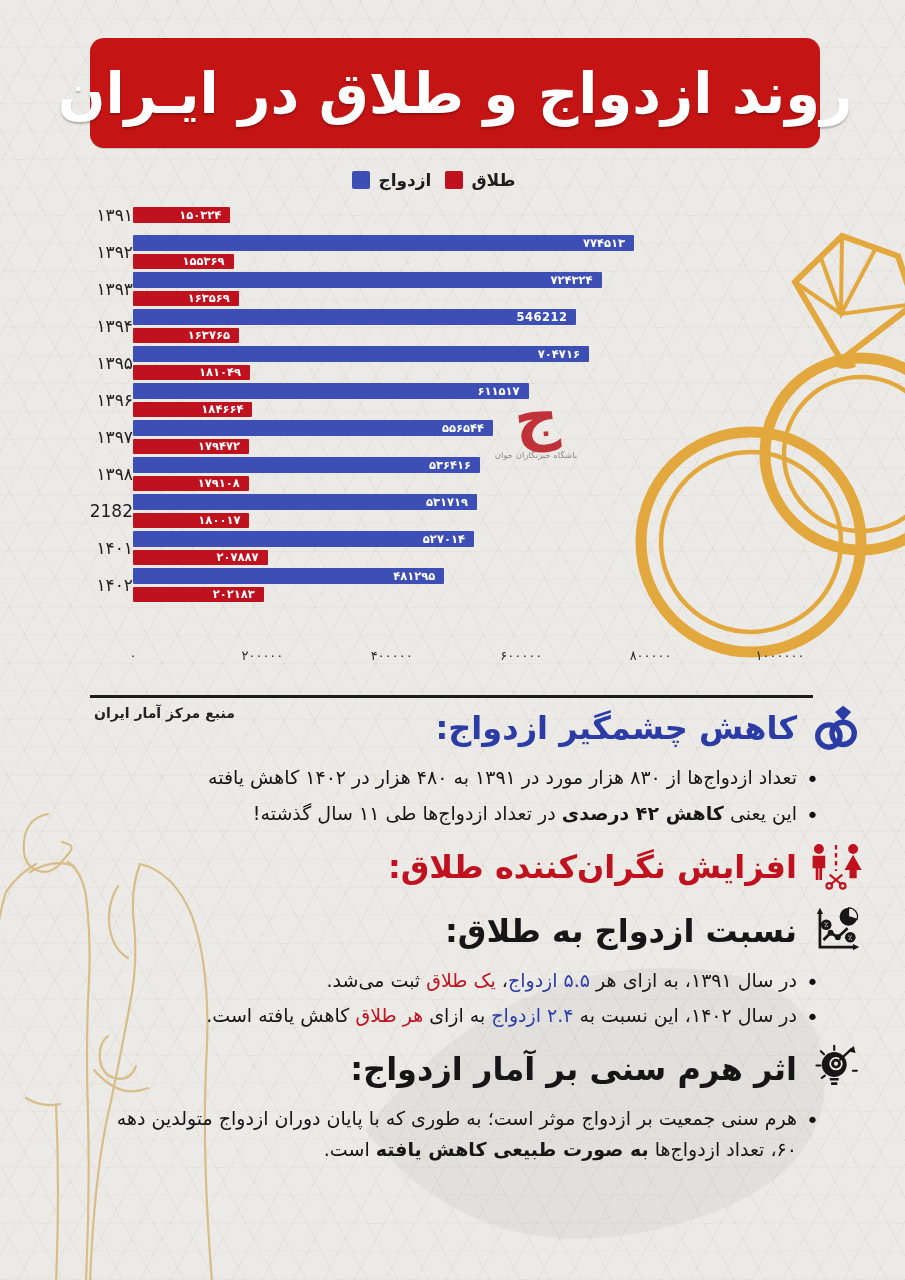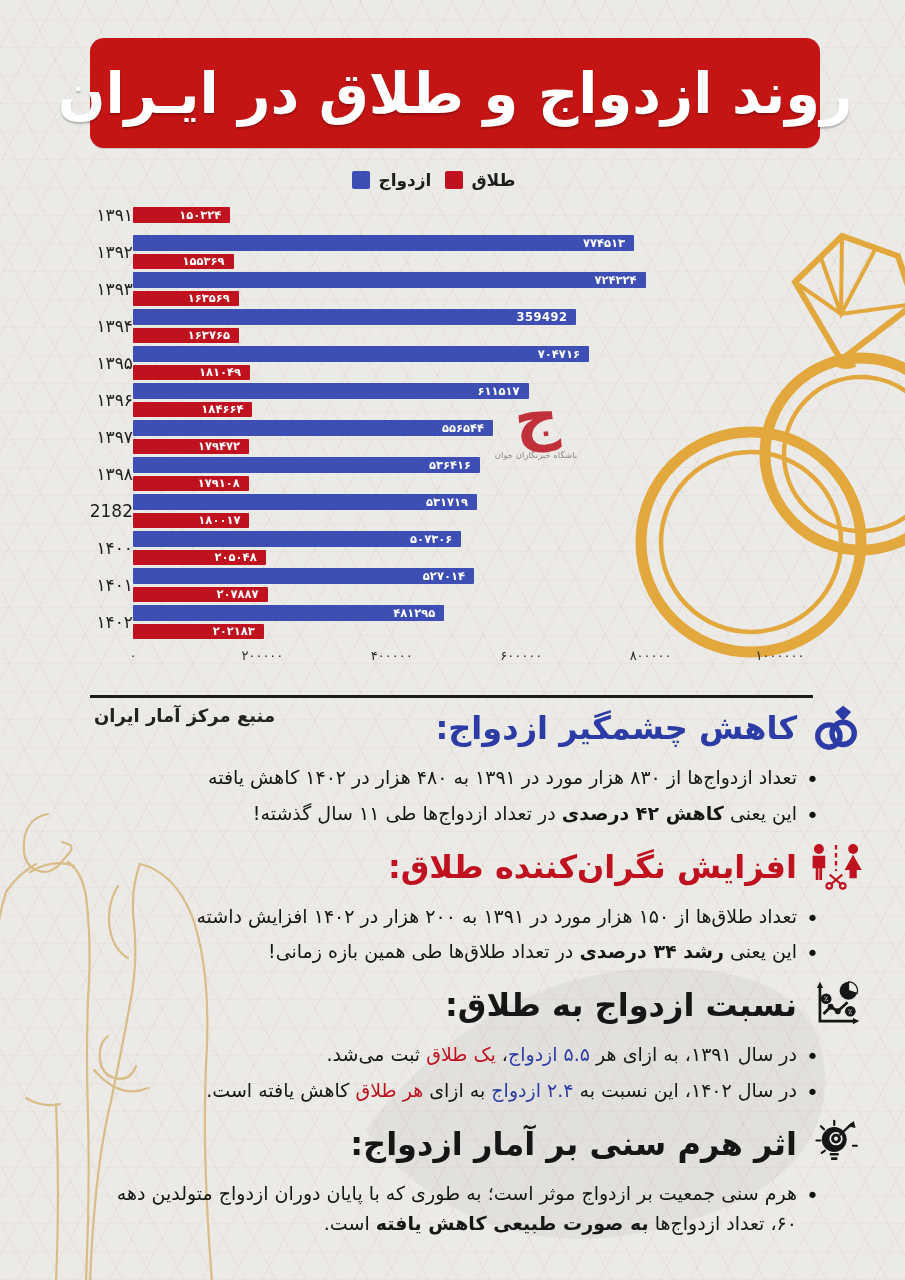--- a/index.html
+++ b/index.html
@@ -50,21 +50,21 @@
     color:#fff;font-size:11.5px;font-weight:bold;letter-spacing:.5px;direction:ltr;
   }
   .axis{position:absolute;left:88px;top:648px;width:692px;height:22px;}
   .axis .plot{position:relative;margin-left:45px;height:22px;}
   .tick{
     position:absolute;top:0;transform:translateX(-50%);
     font-size:13px;color:#2a2a2a;direction:ltr;white-space:nowrap;
   }
   
   .divider{position:absolute;left:90px;top:695px;width:723px;height:3px;background:#1c1c1c;}
-  .source{position:absolute;left:94px;top:705px;font-size:18px;font-weight:bold;
+  .source{position:absolute;left:94px;top:705px;font-size:14px;font-weight:bold;
           color:#222;direction:rtl;}
   
   .wm{position:absolute;left:488px;top:388px;width:96px;text-align:center;}
   .wm-letter{font-size:62px;line-height:58px;font-weight:bold;color:#c13139;
              transform:rotate(-6deg);display:inline-block;}
   .wm-caption{font-size:8.5px;color:#8d8b85;margin-top:4px;direction:rtl;}
   
   .sections{position:absolute;top:702px;right:42px;width:762px;direction:rtl;text-align:right;}
   .sec{margin-bottom:12px;}
   .sec-head{display:flex;align-items:center;gap:12px;}
@@ -150,33 +150,33 @@
             <span class="val">۷۷۴۵۱۳</span>
           </div>
           <div class="bar d" style="width: 15.5369%;">
             <span class="val">۱۵۵۳۶۹</span>
           </div>
         </div>
       </div>
       <div class="grp">
         <div class="year">۱۳۹۳</div>
         <div class="bars">
-          <div class="bar m" style="width: 72.4324%; padding-left: 44px;">
+          <div class="bar m" style="width: 72.4324%;">
             <span class="val">۷۲۴۳۲۴</span>
           </div>
           <div class="bar d" style="width: 16.3569%;">
             <span class="val">۱۶۳۵۶۹</span>
           </div>
         </div>
       </div>
       <div class="grp">
         <div class="year">۱۳۹۴</div>
         <div class="bars">
           <div class="bar m" style="width: 68.5352%;">
-            <span class="val">359492</span>
+            <span class="val">546212</span>
           </div>
           <div class="bar d" style="width: 16.3765%;">
             <span class="val">۱۶۳۷۶۵</span>
           </div>
         </div>
       </div>
       <div class="grp">
         <div class="year">۱۳۹۵</div>
         <div class="bars">
           <div class="bar m" style="width: 70.4716%;">
@@ -221,31 +221,20 @@
         </div>
       </div>
       <div class="grp">
         <div class="year">2182</div>
         <div class="bars">
           <div class="bar m" style="width: 53.1719%;">
             <span class="val">۵۳۱۷۱۹</span>
           </div>
           <div class="bar d" style="width: 18.0017%;">
             <span class="val">۱۸۰۰۱۷</span>
-          </div>
-        </div>
-      </div>
-      <div class="grp">
-        <div class="year">۱۴۰۰</div>
-        <div class="bars">
-          <div class="bar m" style="width: 50.7306%;">
-            <span class="val">۵۰۷۳۰۶</span>
-          </div>
-          <div class="bar d" style="width: 20.5048%;">
-            <span class="val">۲۰۵۰۴۸</span>
           </div>
         </div>
       </div>
       <div class="grp">
         <div class="year">۱۴۰۱</div>
         <div class="bars">
           <div class="bar m" style="width: 52.7014%;">
             <span class="val">۵۲۷۰۱۴</span>
           </div>
           <div class="bar d" style="width: 20.7887%;">
@@ -316,24 +305,20 @@
               <g stroke="currentColor" stroke-width="2.4" fill="none">
                 <line x1="24" y1="46" x2="37" y2="35"></line>
                 <line x1="36" y1="46" x2="23" y2="35"></line>
                 <circle cx="22.5" cy="47.5" r="3.1"></circle>
                 <circle cx="37.5" cy="47.5" r="3.1"></circle>
               </g>
             </svg>
           </span>
           <h2 style="color: rgb(192, 17, 31);">افزایش نگران‌کننده طلاق:</h2>
         </div>
-        <ul>
-          <li><span>تعداد طلاق‌ها از ۱۵۰ هزار مورد در ۱۳۹۱ به ۲۰۰ هزار در ۱۴۰۲ افزایش داشته</span></li>
-          <li><span>این یعنی </span><span class="seg-bold">رشد ۳۴ درصدی</span><span> در تعداد طلاق‌ها طی همین بازه زمانی!</span></li>
-        </ul>
       </section>
       <section class="sec">
         <div class="sec-head">
           <span class="sec-icon" style="color: rgb(22, 22, 22);">
             <svg viewBox="0 0 56 56" width="50" height="50">
               <path d="M10 8 V46 H48" stroke="currentColor" stroke-width="3" fill="none"></path>
               <polygon points="10,2 6.5,9 13.5,9" fill="currentColor"></polygon>
               <polygon points="54,46 47,42.5 47,49.5" fill="currentColor"></polygon>
               <polyline points="14,38 22,30 30,35 41,25" stroke="currentColor" stroke-width="3" fill="none"></polyline>
               <circle cx="22" cy="30" r="3.3" fill="currentColor"></circle>

